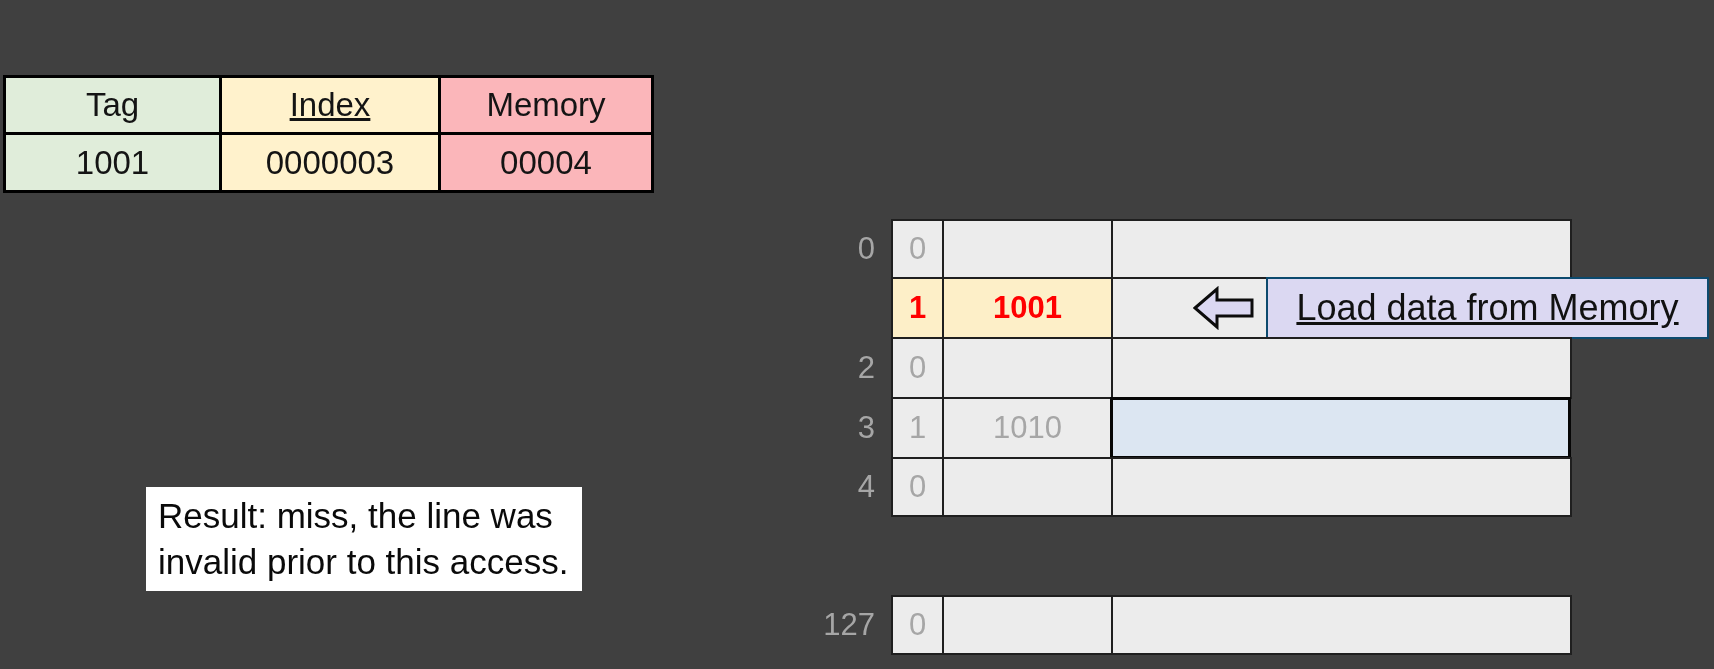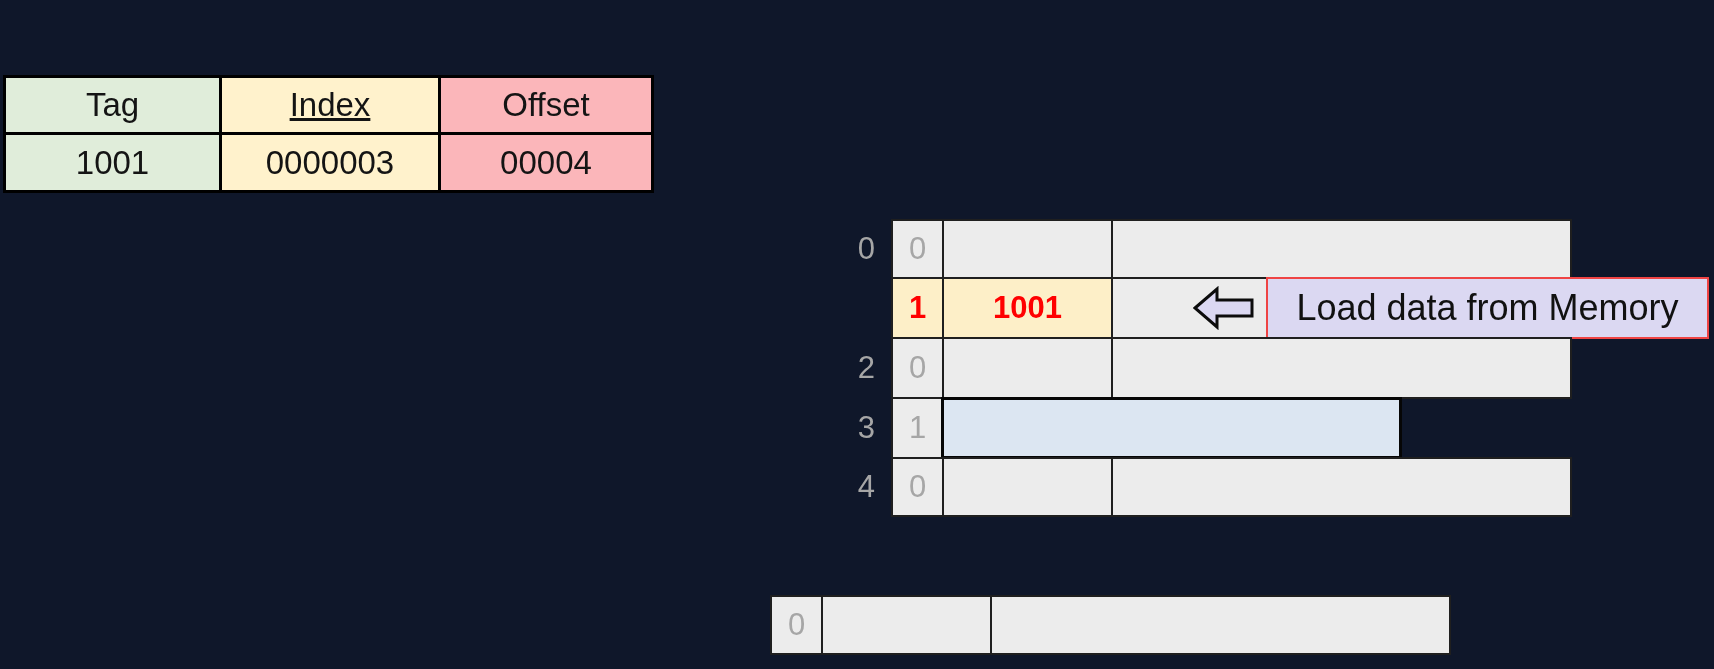--- a/index.html
+++ b/index.html
@@ -1,17 +1,17 @@
 <!DOCTYPE html>
 <html><head>
 <meta charset="utf-8">
 <style>
   html,body{margin:0;padding:0;background:#000;}
   .stage{
-    position:relative; width:1714px; height:669px; background:#0f172a;
+    position:relative; width:1714px; height:669px; background:#404040;
     font-family:"Liberation Sans", sans-serif; overflow:hidden;
   }
 
   
   .addr-table{position:absolute; left:3px; top:75px; border-collapse:collapse;}
   .addr-table td{
     border:3px solid #000; text-align:center; vertical-align:middle;
     font-size:33px; color:#141414; padding:0;
   }
   .addr-table tr.hdr td{height:54px;}
@@ -34,43 +34,43 @@
   .vcell{width:53px;}
   .tcell{width:171px; margin-left:-2px;}
   .dcell{width:461px; margin-left:-2px;}
   .muted{color:#a6a6a6;}
   .hl{background:#fdefc8; color:#ff0000; font-weight:700;}
   .dcell.short{width:157px;}
   .dcell.blue{background:#dce6f2; border:3px solid #060606; margin-left:-3px;}
 
   .loadbox{
     box-sizing:border-box; width:443px; margin-left:-2px;
-    background:#dbd8f2; border:2px solid #ef4444; color:#111;
-    display:flex; align-items:center; justify-content:center; font-size:36px;
+    background:#dbd8f2; border:2px solid #0c4a6e; color:#111;
+    display:flex; align-items:center; justify-content:center; font-size:36px;text-decoration:underline;
   }
   .arrow{position:absolute; left:423px; top:9px; width:62px; height:44px;}
 
   
   .result{
     position:absolute; left:146px; top:487px; width:436px; height:104px;
     box-sizing:border-box; background:#ffffff; color:#0a0a0a;
     font-size:35px; line-height:46px; padding:6px 0 0 12px;
   }
 </style>
 </head>
 <body>
 
 <div class="stage">
 
   <table class="addr-table">
     <tbody>
         <tr class="hdr">
       <td class="c-green w-tag">Tag</td>
       <td class="c-yellow w-index">Index</td>
-      <td class="c-pink w-offset">Offset</td>
+      <td class="c-pink w-offset">Memory</td>
     </tr>
     <tr class="val">
       <td class="c-green">1001</td>
       <td class="c-yellow">0000003</td>
       <td class="c-pink">00004</td>
     </tr>
   </tbody>
     </table>
 
   <div class="crow" style="top:219px; height:60px;">
@@ -94,30 +94,33 @@
   <div class="crow" style="top:337px; height:62px;">
     <div class="idx">2</div>
     <div class="cell vcell muted">0</div>
     <div class="cell tcell muted"></div>
     <div class="cell dcell"></div>
   </div>
 
   <div class="crow" style="top:397px; height:62px;">
     <div class="idx">3</div>
     <div class="cell vcell muted">1</div>
+    <div class="cell tcell muted">1010</div>
     <div class="cell dcell blue"></div>
   </div>
 
   <div class="crow" style="top:457px; height:60px;">
     <div class="idx">4</div>
     <div class="cell vcell muted">0</div>
     <div class="cell tcell muted"></div>
     <div class="cell dcell"></div>
   </div>
 
   <div class="crow" style="top:595px; height:60px;">
+    <div class="idx">127</div>
     <div class="cell vcell muted">0</div>
     <div class="cell tcell muted"></div>
     <div class="cell dcell"></div>
   </div>
 
+  <div class="result">Result: miss, the line was invalid prior to this access.</div>
 
 </div>
 
 </body></html>

